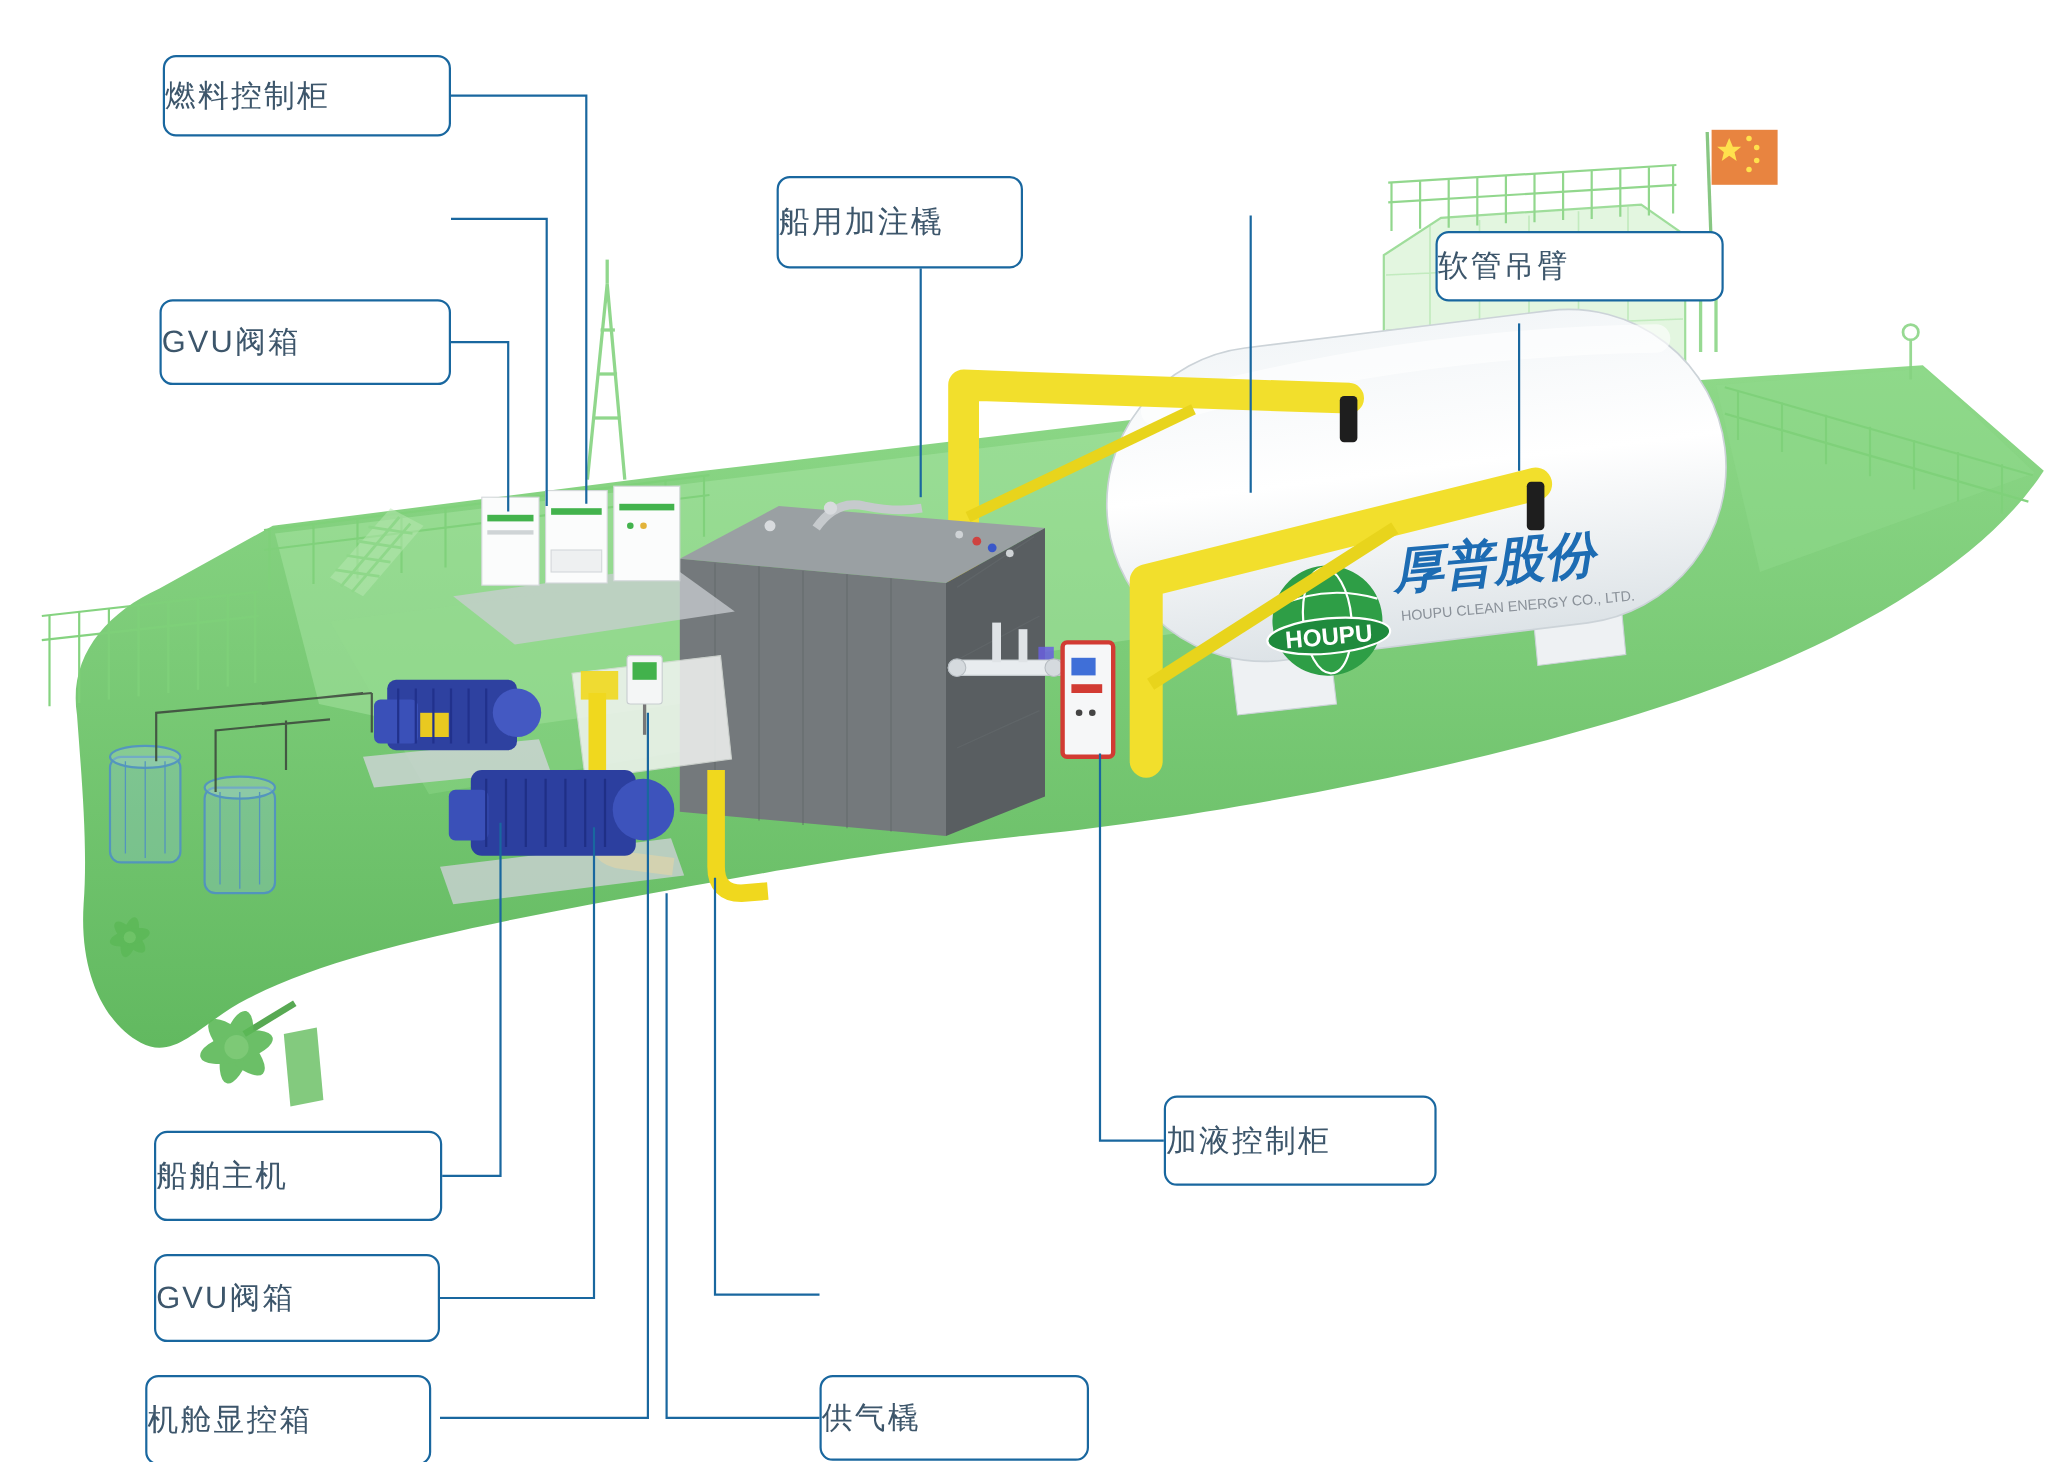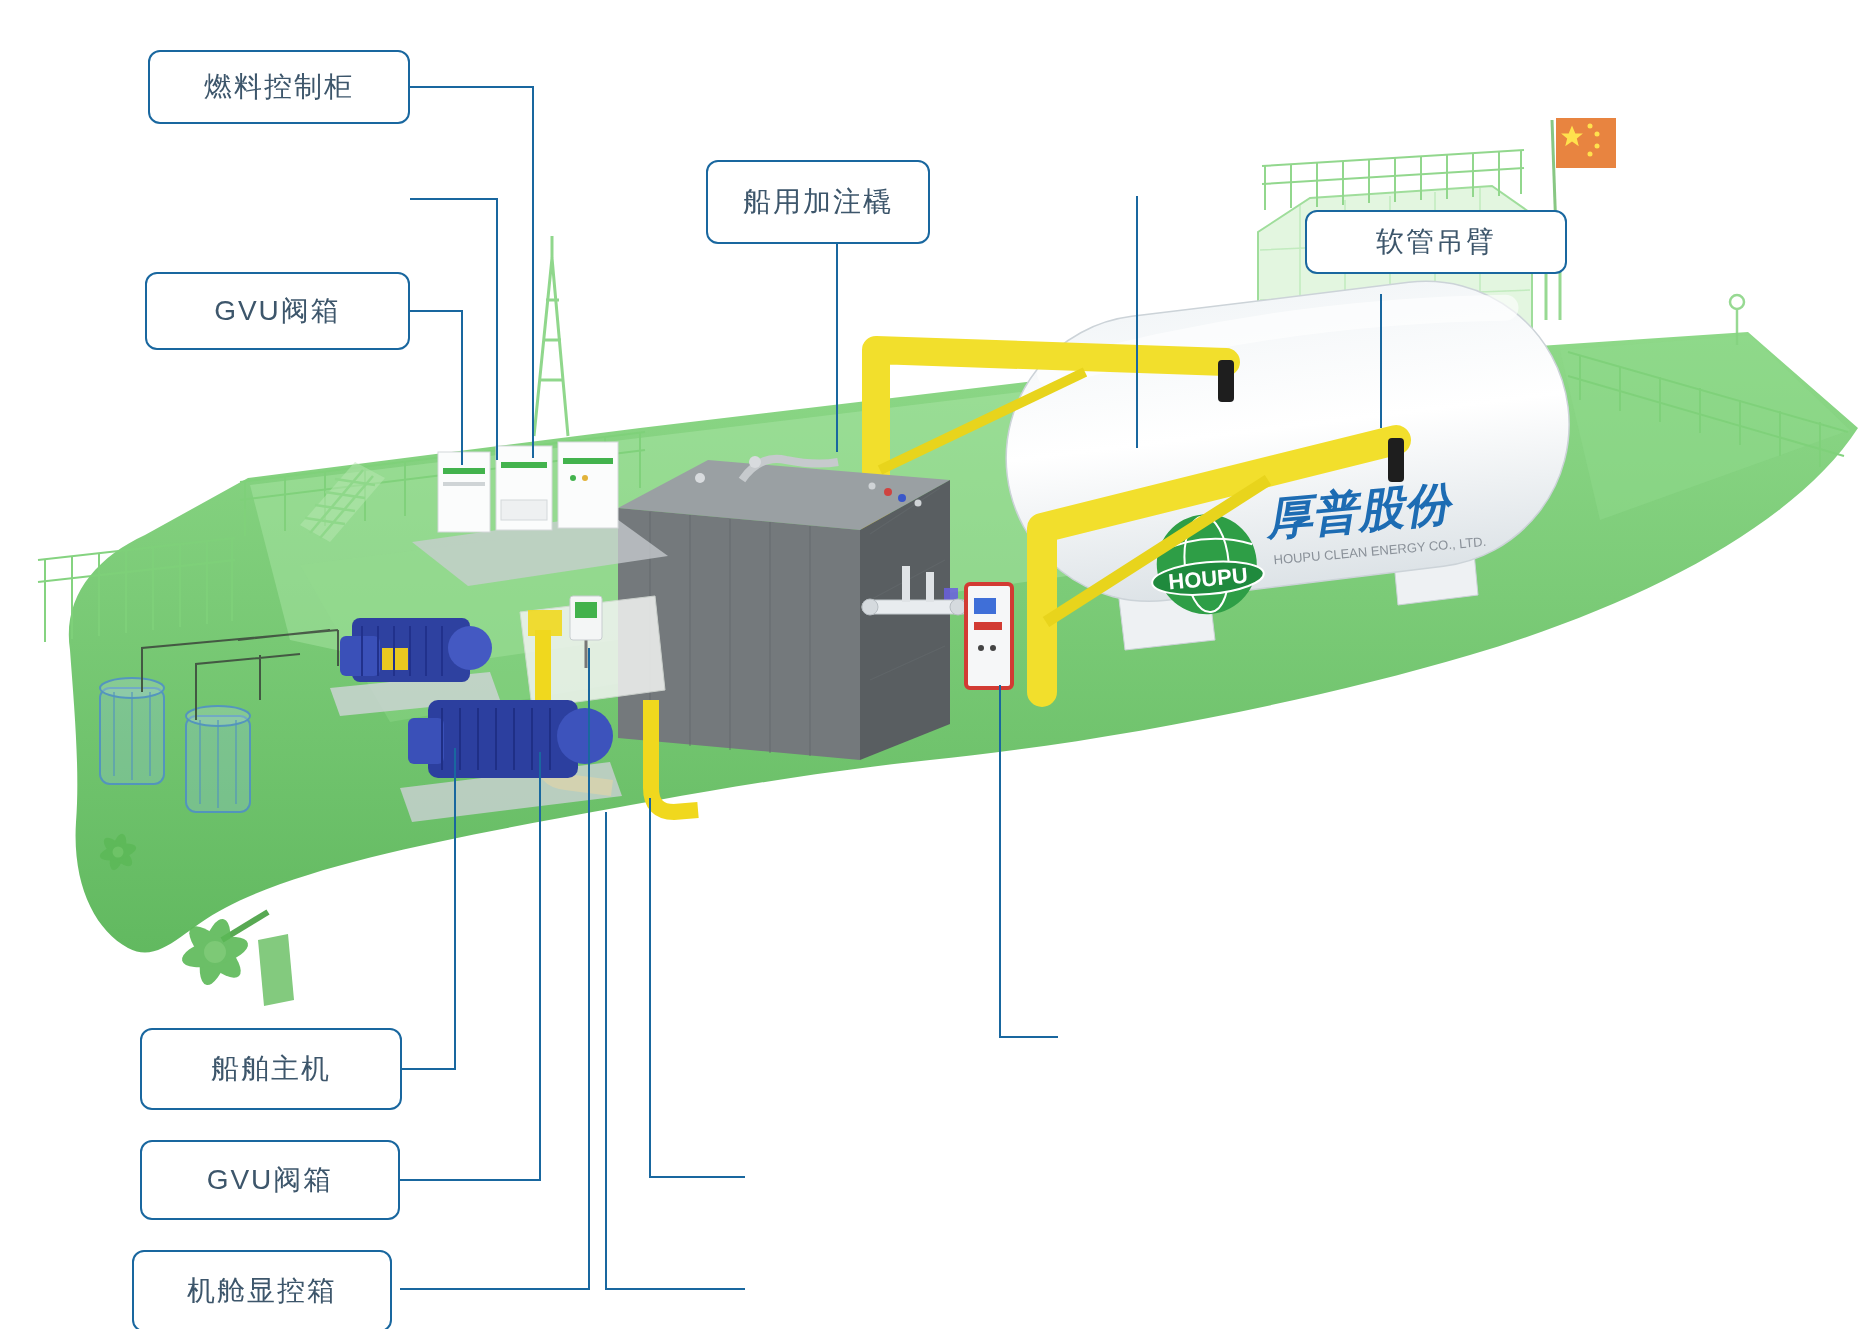--- a/index.html
+++ b/index.html
@@ -2,21 +2,21 @@
 <html><head>
 <meta charset="utf-8">
 <style>
   html,body{margin:0;padding:0;background:#ffffff;}
   #stage{position:relative;width:1866px;height:1329px;overflow:hidden;background:#ffffff;
          font-family:"Liberation Sans",sans-serif;}
   #ship-art,#leader-lines{position:absolute;left:0;top:0;}
   #ship-art{z-index:1;}
   #leader-lines{z-index:2;}
   .label-box{
-    position:absolute;z-index:3;display:flex;align-items:center;justify-content:center;
+    position:absolute;z-index:3;display:flex;align-items:center;
     background:#ffffff;border:2px solid #19679f;border-radius:12px;
     font-size:28px;color:#3d566b;letter-spacing:2px;box-sizing:border-box;
     font-family:"Liberation Sans",sans-serif;
   }
 </style>
 </head>
 <body>
 
 <div id="stage">
 
@@ -271,14 +271,20 @@
   </div>
   <div class="label-box" style="left:140px;top:1028px;width:262px;height:82px">
     <span>船舶主机</span>
   </div>
   <div class="label-box" style="left:140px;top:1140px;width:260px;height:80px">
     <span>GVU阀箱</span>
   </div>
   <div class="label-box" style="left:132px;top:1250px;width:260px;height:82px">
     <span>机舱显控箱</span>
   </div>
+  <div class="label-box" style="left:745px;top:1250px;width:245px;height:78px">
+    <span>供气橇</span>
+  </div>
+  <div class="label-box" style="left:1058px;top:996px;width:248px;height:82px">
+    <span>加液控制柜</span>
+  </div>
 
 </div>
 
 </body></html>

